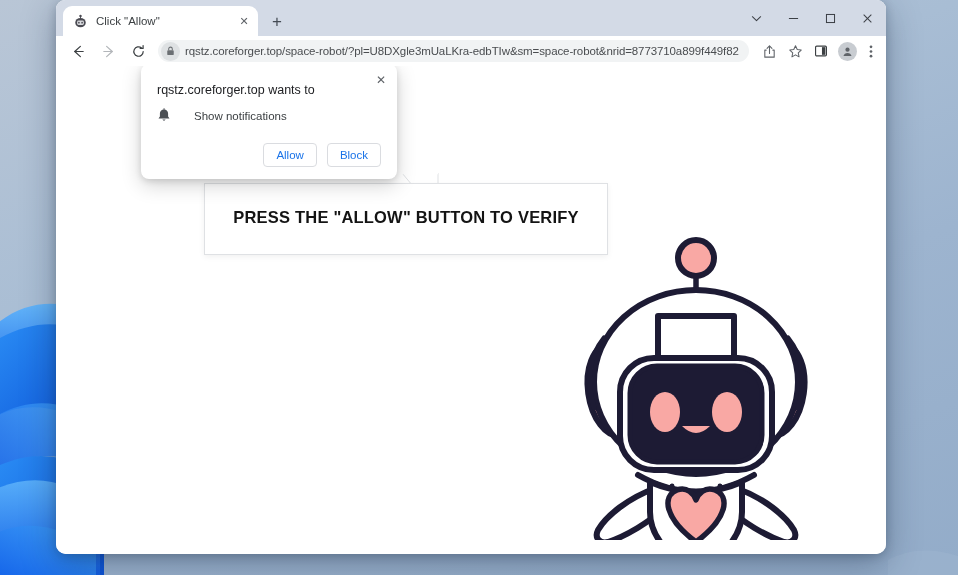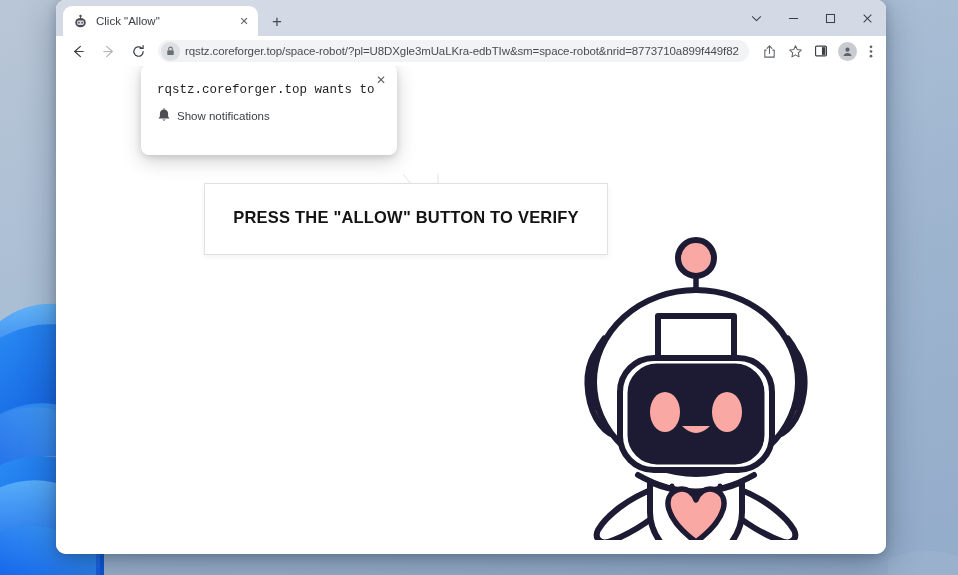--- a/index.html
+++ b/index.html
@@ -184,26 +184,25 @@
     right: 7px; top: 7px;
     width: 18px; height: 18px;
     display: flex; align-items: center; justify-content: center;
     color: #5f6368;
   }
   #permission-title {
     font-size: 12.5px;
     color: #202124;
     margin: 4px 0 10px 0;
     line-height: 1.3;
-    font-family: Liberation Mono, monospace;
   }
   #permission-row {
     display: flex;
     align-items: center;
-    gap: 6px;
+    gap: 23px;
     margin-bottom: 20px;
   }
   #permission-row-label {
     font-size: 11.5px;
     color: #3c4043;
   }
   #permission-actions {
     display: flex;
     justify-content: flex-end;
     gap: 10px;
@@ -470,16 +469,20 @@
 
       <div id="permission-row">
         <svg width="14" height="15" viewBox="0 0 14 15" xmlns="http://www.w3.org/2000/svg">
           <path d="M7 1.4 C 4.4 1.4 2.9 3.2 2.9 5.6 L2.9 8.6 L1.5 10.6 L12.5 10.6 L11.1 8.6 L11.1 5.6 C 11.1 3.2 9.6 1.4 7 1.4 Z" fill="#4b4f54"></path>
           <rect x="6.4" y="0.2" width="1.3" height="1.6" rx=".6" fill="#4b4f54"></rect>
           <path d="M5.4 11.5 A1.7 1.7 0 0 0 8.6 11.5 Z" fill="#4b4f54"></path>
         </svg>
         <span id="permission-row-label">Show notifications</span>
       </div>
 
+      <div id="permission-actions">
+        <button class="perm-btn">Allow</button>
+        <button class="perm-btn">Block</button>
+      </div>
     </div>
 
   </div>
 </div>
 
 </body></html>

